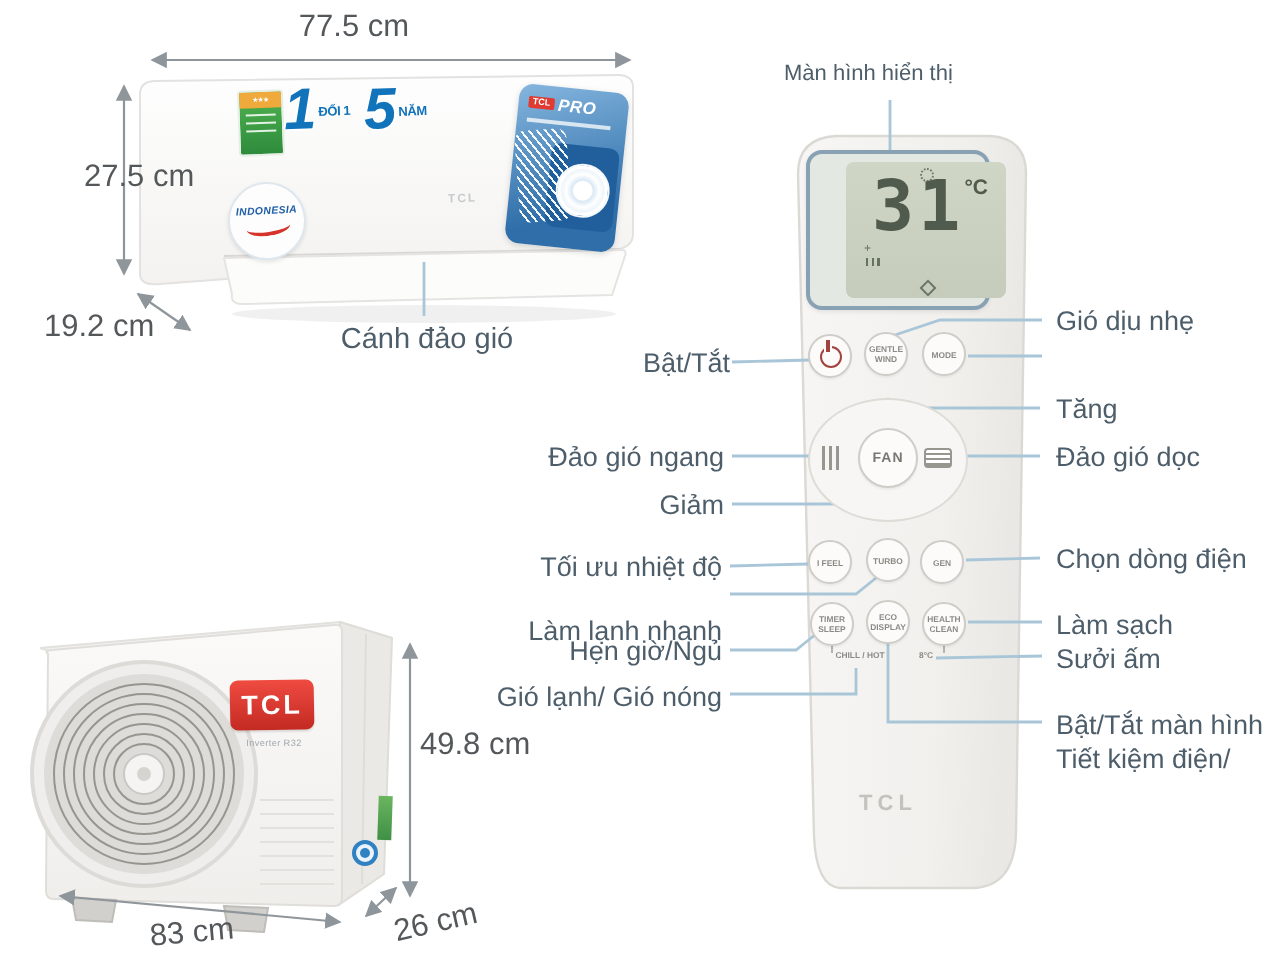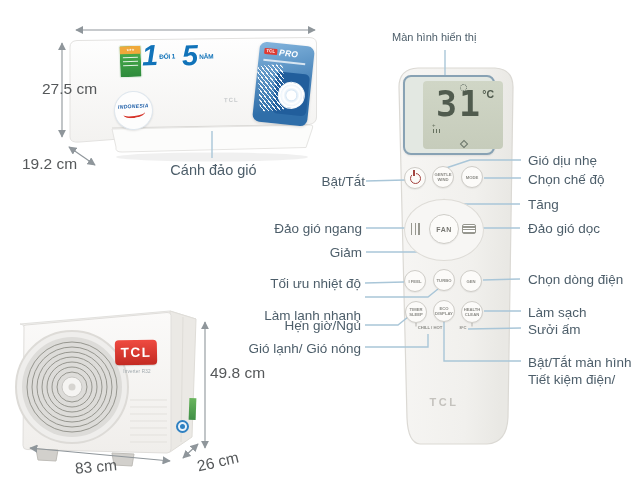--- a/index.html
+++ b/index.html
@@ -184,20 +184,21 @@
       <polyline points="365,297 428,297 438,289"></polyline>
       <polyline points="520,279 483,280"></polyline>
       <polyline points="365,325 398,325 408,317"></polyline>
       <polyline points="521,311 484,311"></polyline>
       <polyline points="521,328 468,329"></polyline>
       <polyline points="365,347 428,347 428,334"></polyline>
       <polyline points="521,361 444,361 444,320"></polyline>
     </g>
   </svg>
 
+  <div class="dim c" style="left:137px;top:5px;width:80px;">77.5 cm</div>
   <div class="dim r" style="left:2px;top:80px;width:54px;margin-left:40px;">27.5 cm</div>
   <div class="dim r" style="left:22px;top:155px;width:54px;">19.2 cm</div>
   <div class="dim" style="left:210px;top:364px;">49.8 cm</div>
   <div class="dim c" style="left:60px;top:458px;width:72px;transform:rotate(-5deg);">83 cm</div>
   <div class="dim c" style="left:190px;top:453px;width:56px;transform:rotate(-13deg);">26 cm</div>
 
   <div class="abs energy">
     <div class="top">★★★</div>
     <i></i>
       <i></i>
@@ -293,21 +294,20 @@
     <span class="l">CLEAN</span>
   </div>
 
   <div class="print" style="left:410px;top:325px;width:40px;">CHILL / HOT</div>
   <div class="print" style="left:452px;top:325px;width:22px;">8°C</div>
   <div class="abs rembrand">TCL</div>
 
   <div class="callout" style="left:392px;top:29px;font-size:11px;">Màn hình hiển thị</div>
   <div class="callout r" style="right:275px;top:173px;">Bật/Tắt</div>
   <div class="callout" style="left:528px;top:152px;">Gió dịu nhẹ</div>
-  <div class="callout" style="left:528px;top:171px;">Chọn chế độ</div>
   <div class="callout" style="left:528px;top:196px;">Tăng</div>
   <div class="callout r" style="right:278px;top:220px;">Đảo gió ngang</div>
   <div class="callout" style="left:528px;top:220px;">Đảo gió dọc</div>
   <div class="callout r" style="right:278px;top:244px;">Giảm</div>
   <div class="callout r" style="right:279px;top:275px;">Tối ưu nhiệt độ</div>
   <div class="callout r" style="right:279px;top:290px;margin-top:17px;">Làm lạnh nhanh</div>
   <div class="callout" style="left:528px;top:271px;">Chọn dòng điện</div>
   <div class="callout r" style="right:279px;top:317px;">Hẹn giờ/Ngủ</div>
   <div class="callout" style="left:528px;top:304px;">Làm sạch</div>
   <div class="callout" style="left:528px;top:321px;">Sưởi ấm</div>

